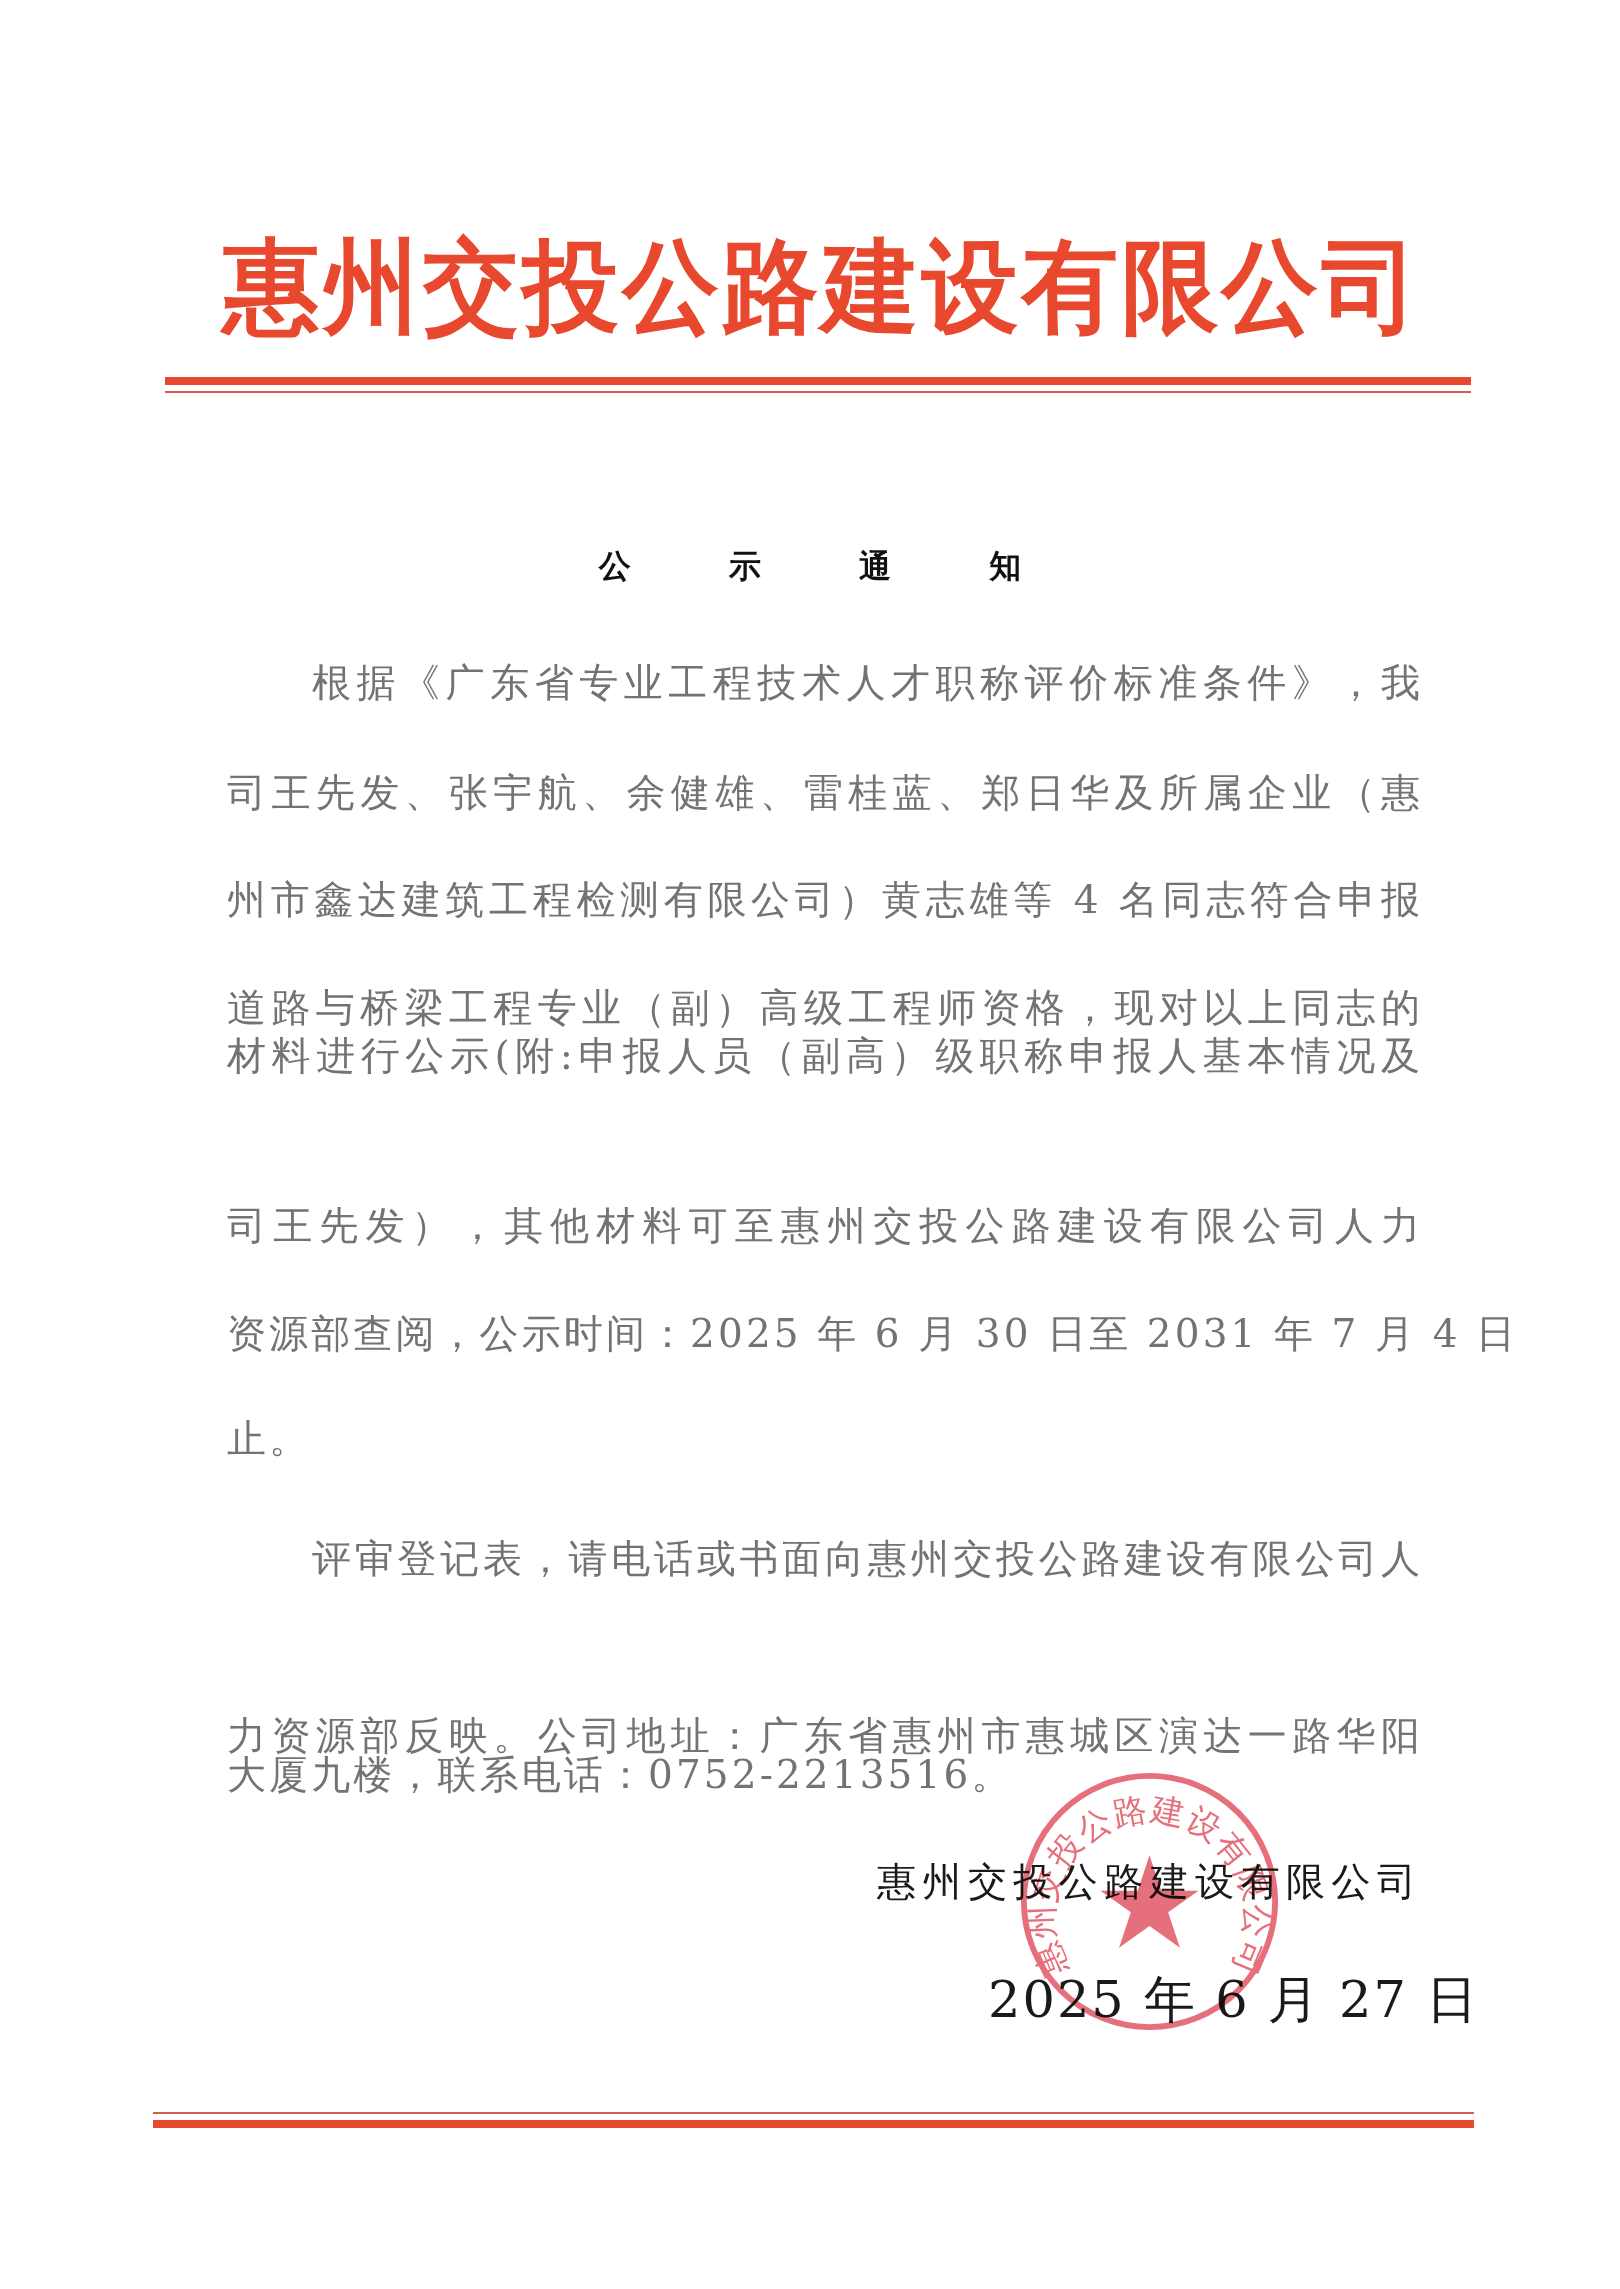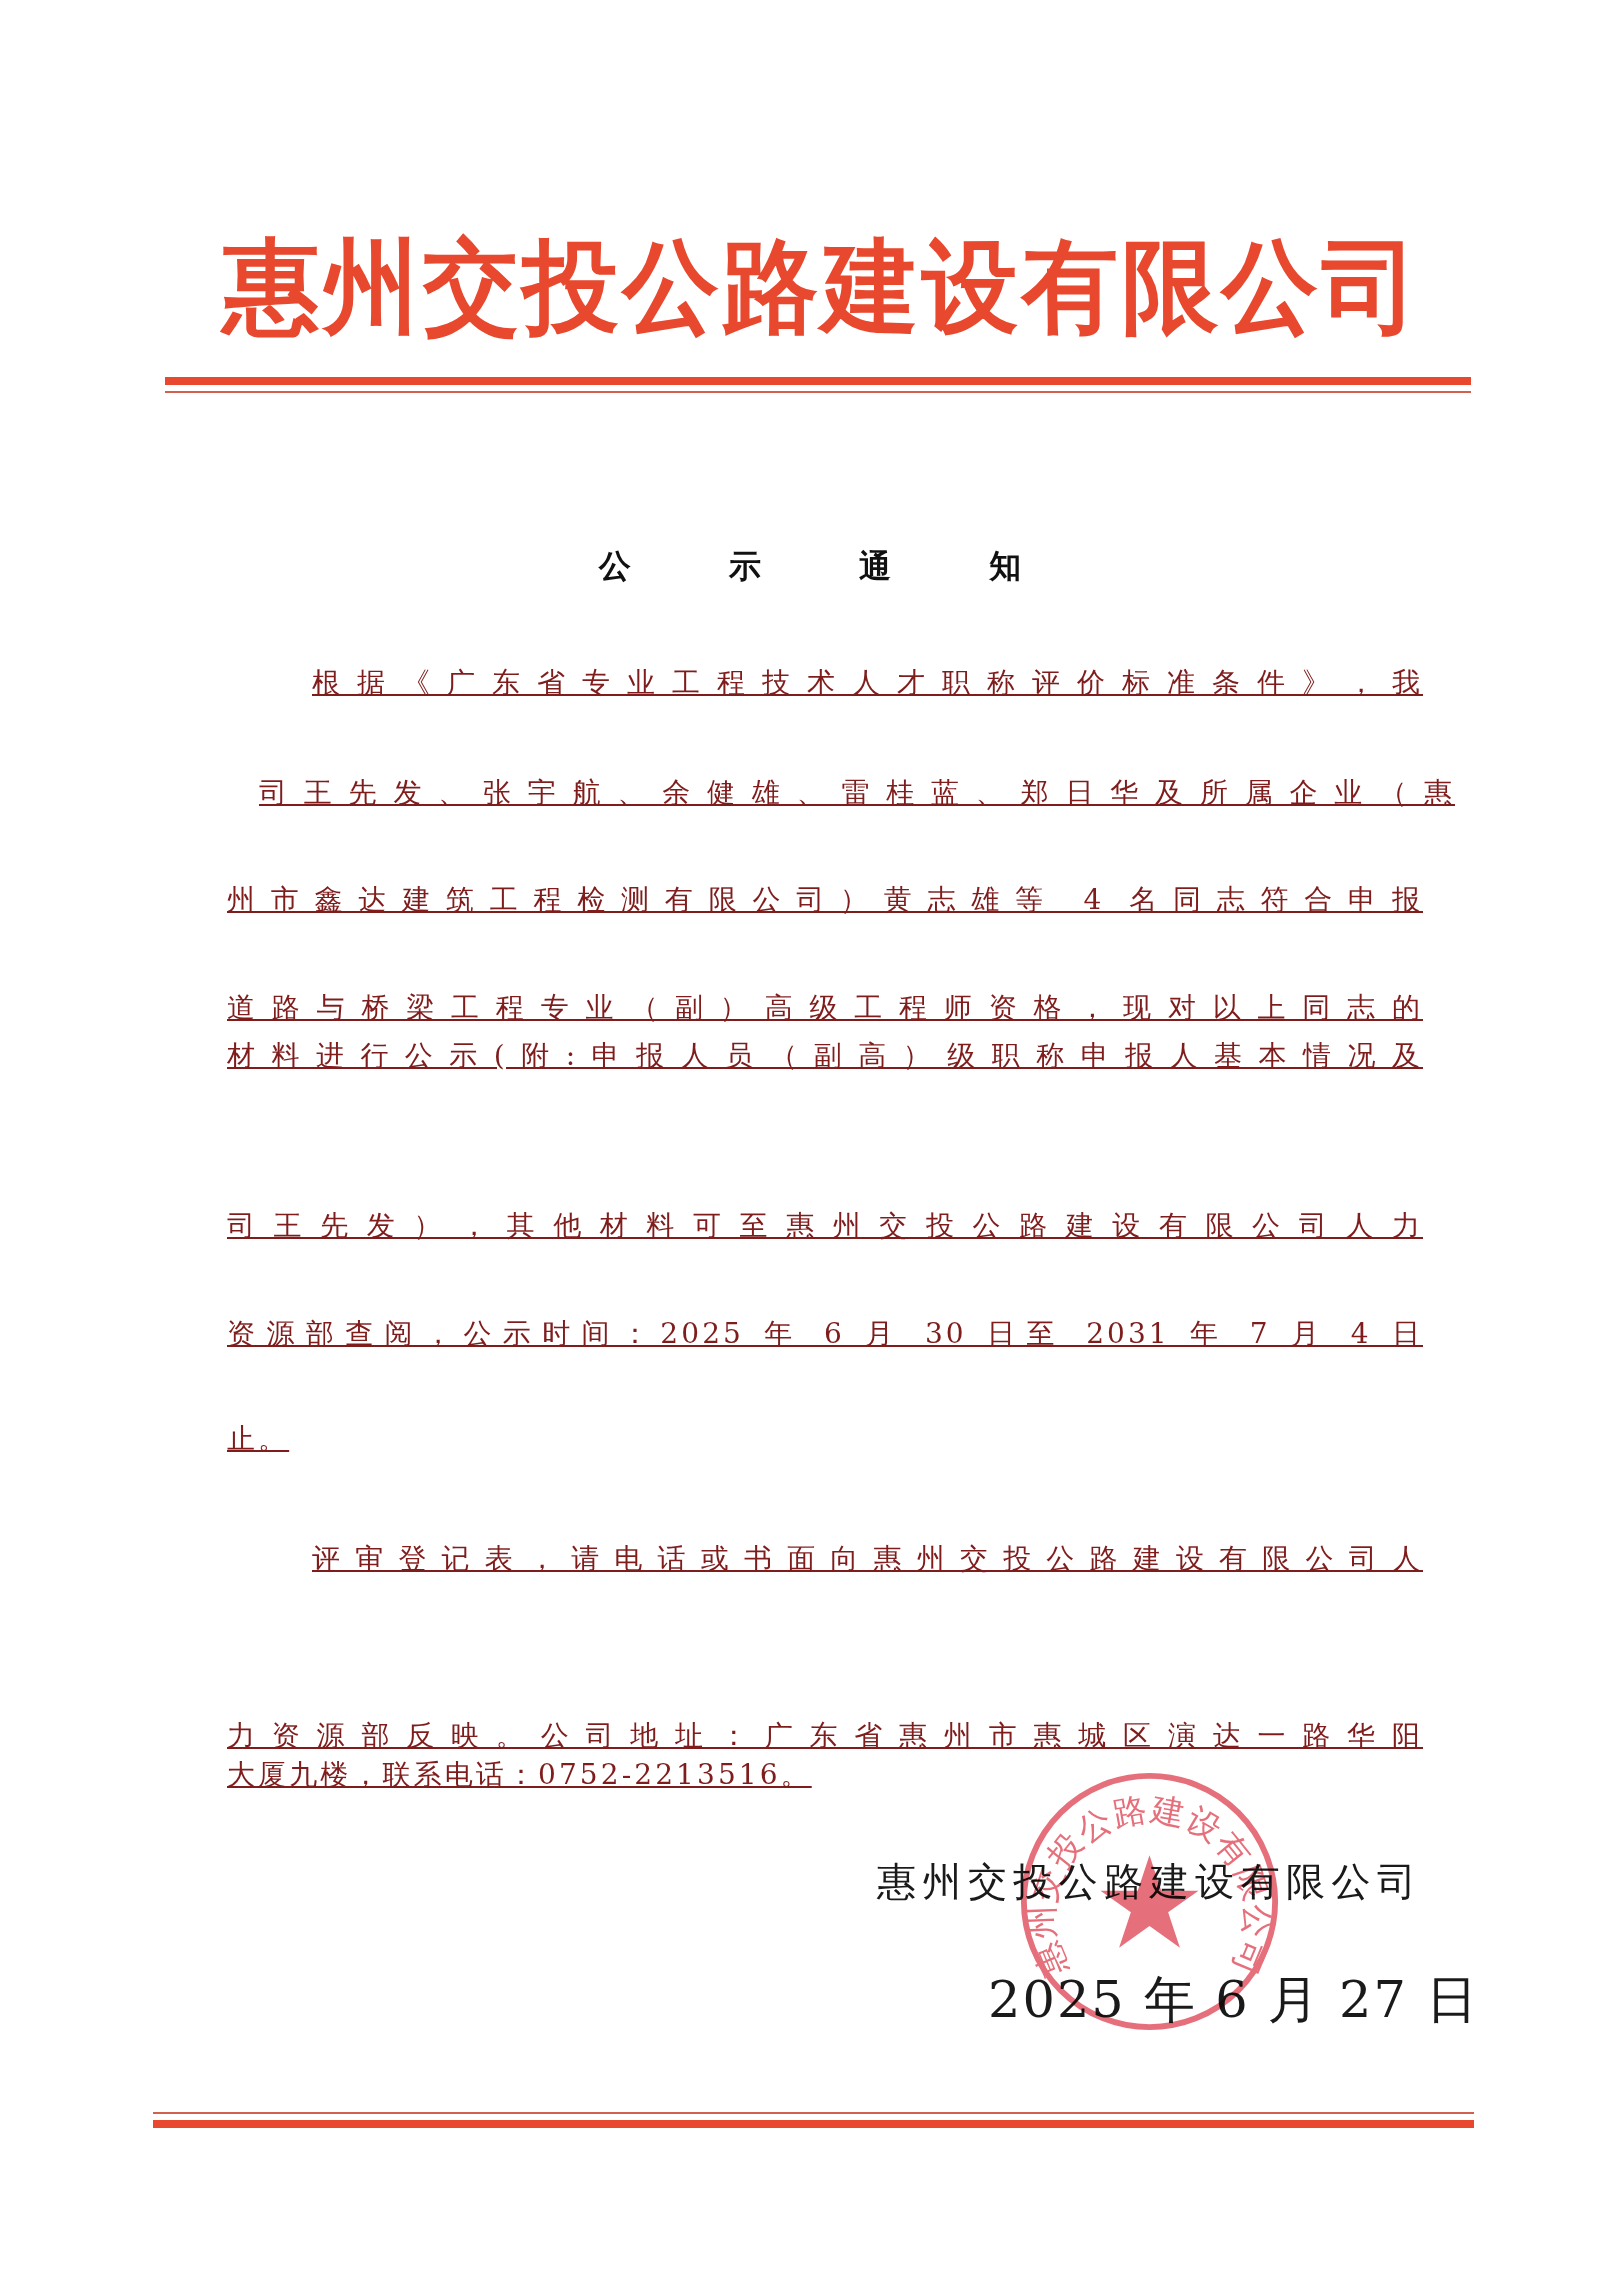--- a/index.html
+++ b/index.html
@@ -53,26 +53,25 @@
       display: inline-block;
       width: 45px;
       margin: 0 37px;
     }
 
     .line {
       position: absolute;
       left: 227px;
       width: 1196px;
       height: 55px;
-      font-size: 28px;
+      font-size: 39px;
       line-height: 55px;
       white-space: nowrap;
-      color: #7f1d1d;
+      color: #737373;
       letter-spacing: 3.1px;
-      text-decoration: underline;
     }
     .line.justify {
       text-align: justify;
       text-align-last: justify;
     }
     .line.indent { left: 312px; width: 1111px; }
 
     .signature {
       position: absolute;
       left: 877px;
@@ -117,21 +116,21 @@
 <div class="rule thin" style="left:165px; top:391px; width:1306px;"></div>
 
 <div class="heading">
   <span>公</span>
   <span>示</span>
   <span>通</span>
   <span>知</span>
 </div>
 
 <div class="line indent justify" style="top:655px;">根据《广东省专业工程技术人才职称评价标准条件》，我</div>
-<div class="line justify" style="top:765px;margin-left:32px;">司王先发、张宇航、余健雄、雷桂蓝、郑日华及所属企业（惠</div>
+<div class="line justify" style="top:765px;">司王先发、张宇航、余健雄、雷桂蓝、郑日华及所属企业（惠</div>
 <div class="line justify" style="top:872px;">州市鑫达建筑工程检测有限公司）黄志雄等 4 名同志符合申报</div>
 <div class="line justify" style="top:980px;">道路与桥梁工程专业（副）高级工程师资格，现对以上同志的</div>
 <div class="line justify" style="top:1028px;">材料进行公示(附:申报人员（副高）级职称申报人基本情况及</div>
 <div class="line justify" style="top:1198px;">司王先发），其他材料可至惠州交投公路建设有限公司人力</div>
 <div class="line justify" style="top:1306px;">资源部查阅，公示时间：2025 年 6 月 30 日至 2031 年 7 月 4 日</div>
 <div class="line" style="top:1411px;">止。</div>
 
 <div class="line indent justify" style="top:1531px;">评审登记表，请电话或书面向惠州交投公路建设有限公司人</div>
 <div class="line justify" style="top:1708px;">力资源部反映。公司地址：广东省惠州市惠城区演达一路华阳</div>
 <div class="line" style="top:1747px;">大厦九楼，联系电话：0752-2213516。</div>

